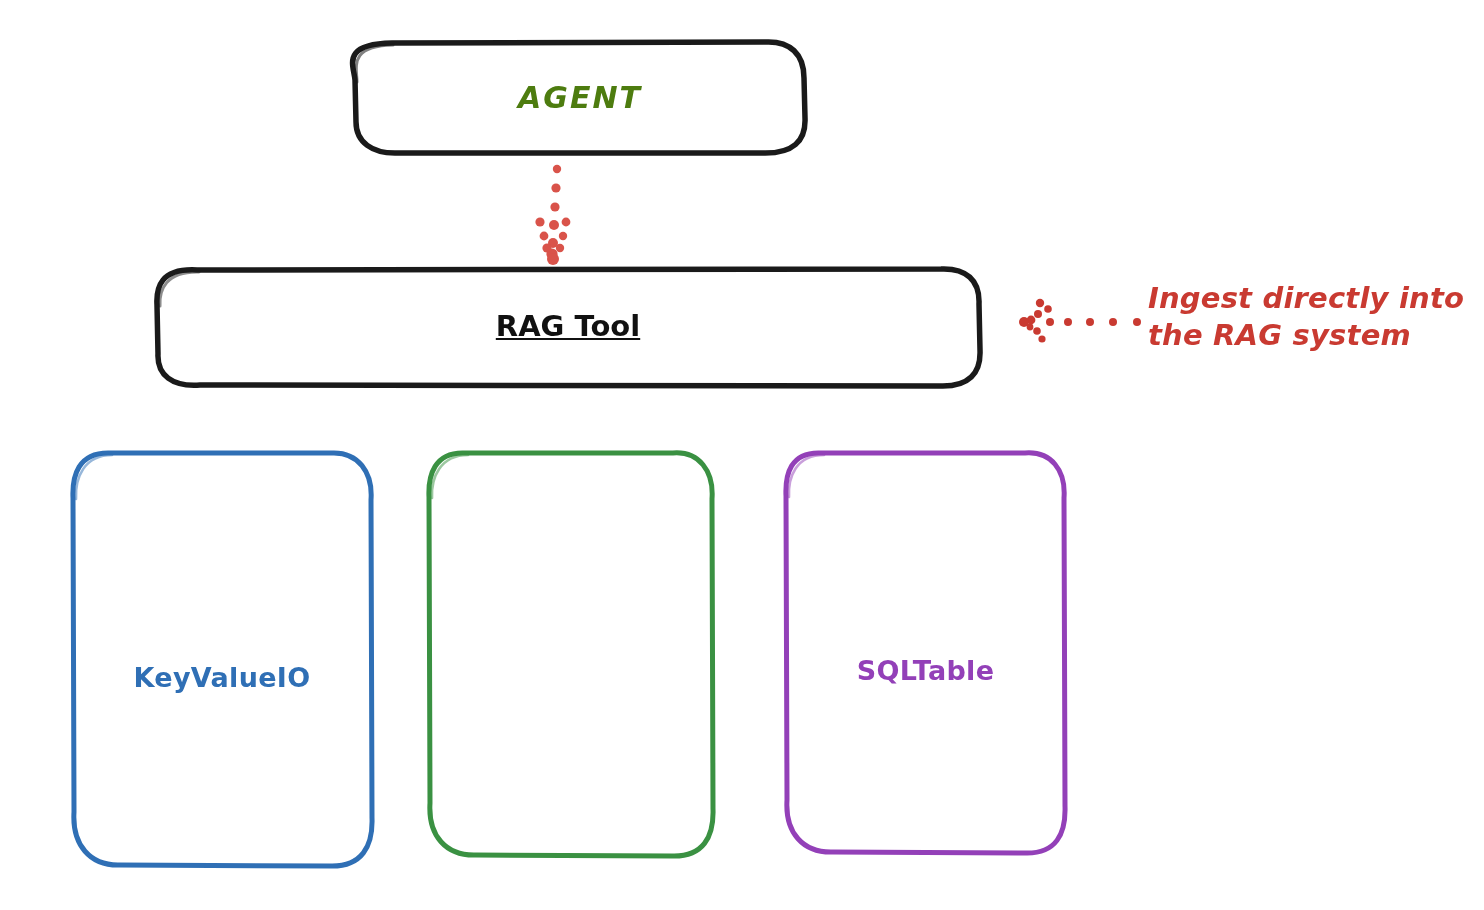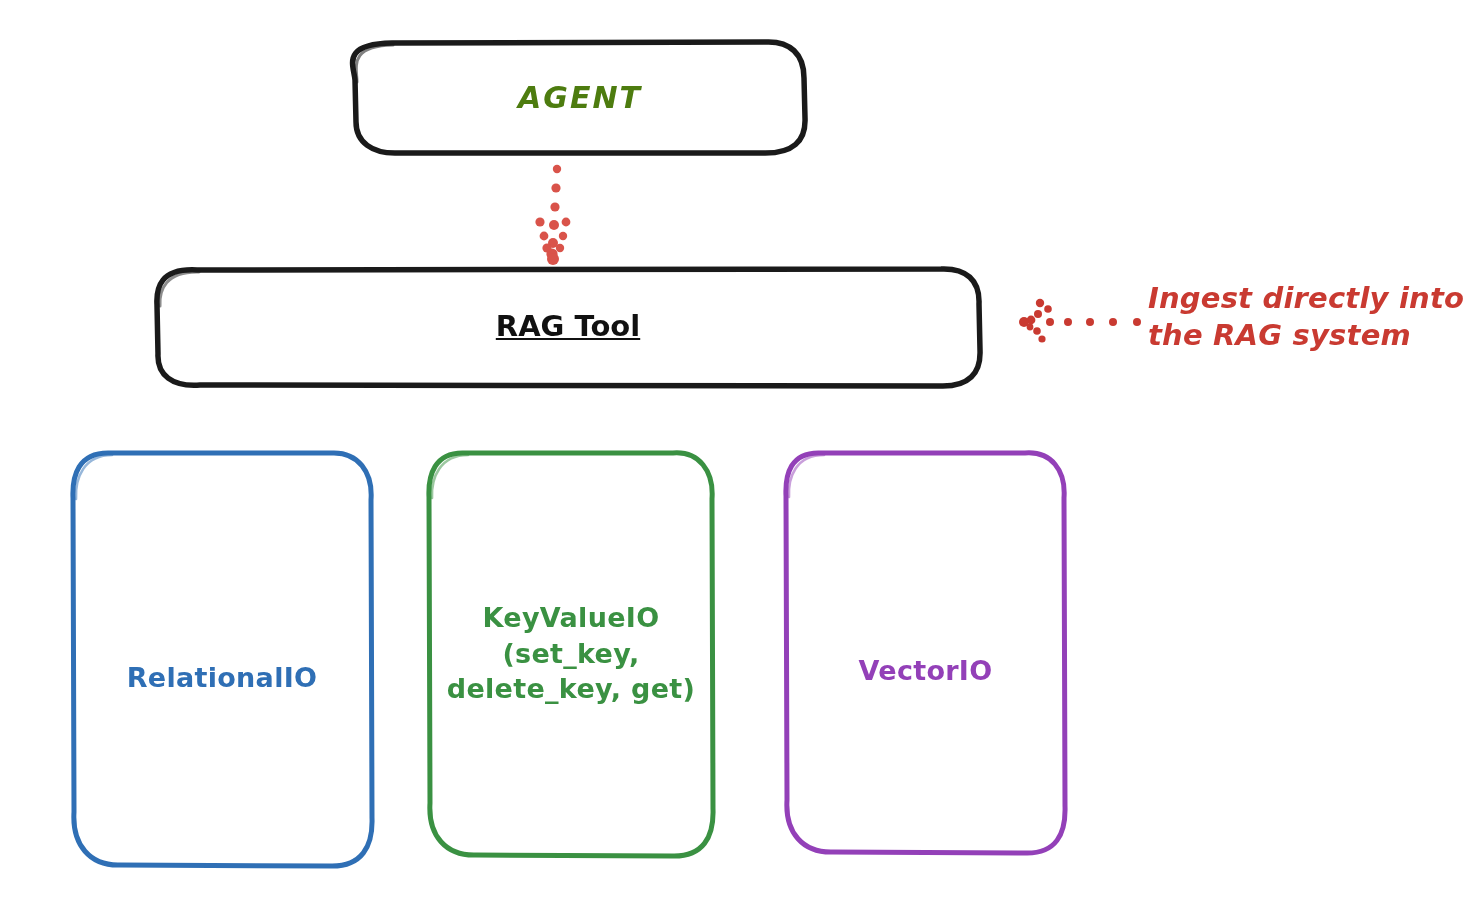--- a/index.html
+++ b/index.html
@@ -201,27 +201,24 @@
          Z" fill="#ffffff" stroke="#9340b8" stroke-width="5" stroke-linecap="round" stroke-linejoin="round"></path>
     <path d="M 824 455 C 796 455 788 477 789 497" fill="none" stroke="#9340b8" stroke-width="2.6" stroke-linecap="round" opacity="0.5"></path>
   </g>
 </svg>
 
 <div class="node-label" id="agent-label">AGENT</div>
 
 <div class="node-label" id="ragtool-label">RAG Tool</div>
 
 <div class="store-label" id="vector-label">
-  <span class="idx">RelationalIO</span>
+  <span class="idx">KeyValueIO</span>
 </div>
 
 <div class="store-label" id="keyvalue-label">
-  <span class="api">KeyValueIO
-(set_key,
-delete_key, get)</span>
 </div>
 
 <div class="store-label" id="relational-label">
-  <span class="idx">VectorIO</span>
+  <span class="idx">SQLTable</span>
 </div>
 
 <div id="annotation-text">Ingest directly into
 the RAG system</div>
 
 </body></html>

